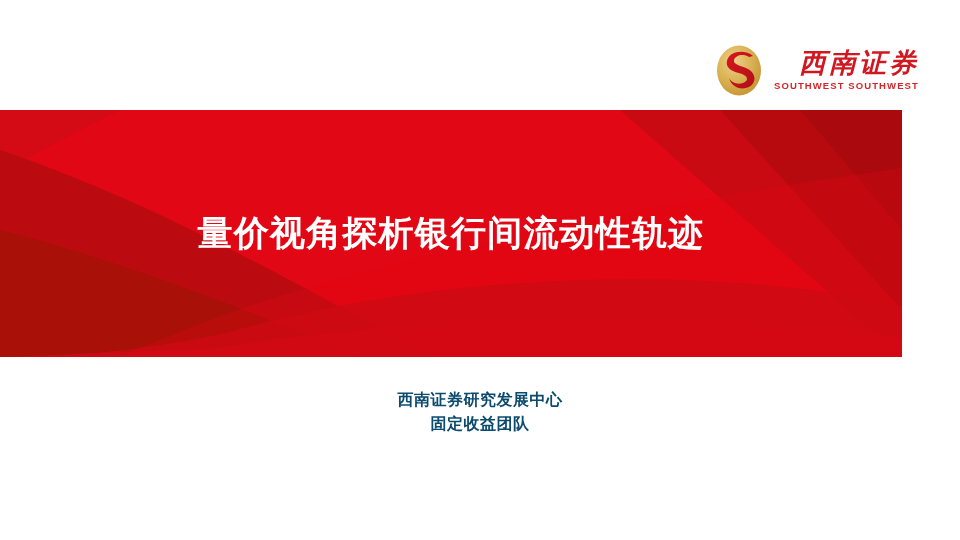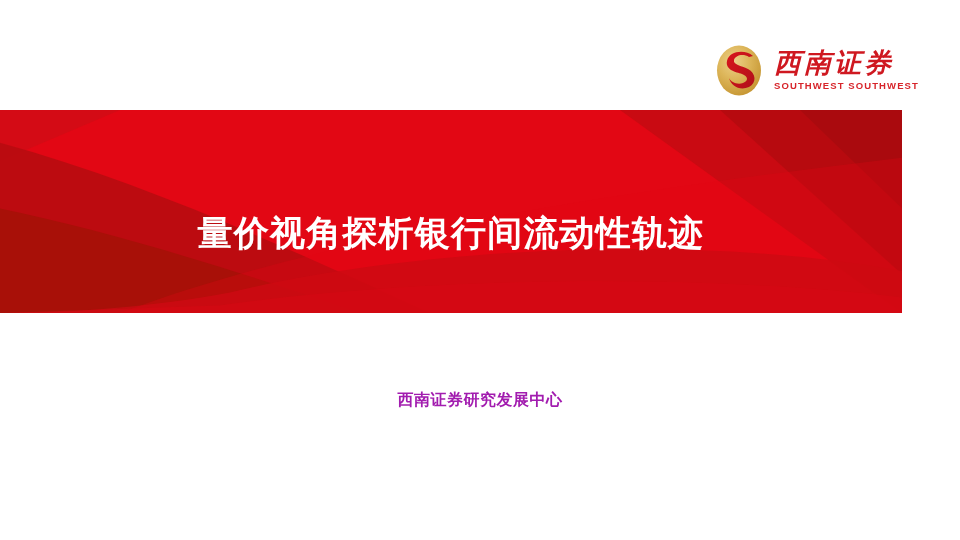--- a/index.html
+++ b/index.html
@@ -36,21 +36,21 @@
   .logo-mark {
     position: relative;
     width: 50px;
     height: 55px;
     flex: 0 0 auto;
   }
   .logo-wordmark {
     margin-left: 10px;
     display: flex;
     flex-direction: column;
-    align-items: flex-start;
+    align-items: flex-end;
     justify-content: center;
   }
   .logo-cn {
     font-family: "DejaVu Serif", "Liberation Serif", serif;
     font-size: 27px;
     font-weight: bold;
     color: #cf1820;
     letter-spacing: 3px;
     line-height: 1.05;
     font-style: italic;
@@ -65,21 +65,21 @@
     margin-top: 3px;
     white-space: nowrap;
   }
 
   
   .banner {
     position: absolute;
     left: 0;
     top: 110px;
     width: 902px;
-    height: 203px;
+    height: 247px;
     background: #6d28d9;
     overflow: hidden;
   }
   .banner-svg {
     position: absolute;
     inset: 0;
     width: 100%;
     height: 100%;
     display: block;
   }
@@ -102,21 +102,21 @@
     z-index: 3;
   }
 
   
   .byline {
     position: absolute;
     left: 0;
     top: 388px;
     width: 960px;
     text-align: center;
-    color: #a21caf;
+    color: #0c4a6e;
   }
   .byline-org {
     font-family: "DejaVu Serif", "Liberation Serif", serif;
     font-size: 16px;
     font-weight: bold;
     line-height: 24px;
     letter-spacing: 0.5px;
   }
   .byline-team {
     font-family: "DejaVu Serif", "Liberation Serif", serif;
@@ -180,15 +180,16 @@
       <path d="M0 247 L902 247 L902 196 C700 150, 420 166, 230 222 C150 240, 70 247, 0 247 Z" fill="#c50c12" opacity="0.85"></path>
       <path d="M0 247 L902 247 L902 228 C680 196, 400 206, 220 238 Z" fill="#d40b14" opacity="0.55"></path>
 
       <path d="M902 58 C640 96, 330 150, 120 247 L902 247 Z" fill="#e20714" opacity="0.30"></path>
     </svg>
     <div class="banner-title">量价视角探析银行间流动性轨迹</div>
   </div>
 
   <div class="byline">
     <div class="byline-org">西南证券研究发展中心</div>
+    <div class="byline-team">固定收益团队</div>
   </div>
 
 </div>
 
 </body></html>

